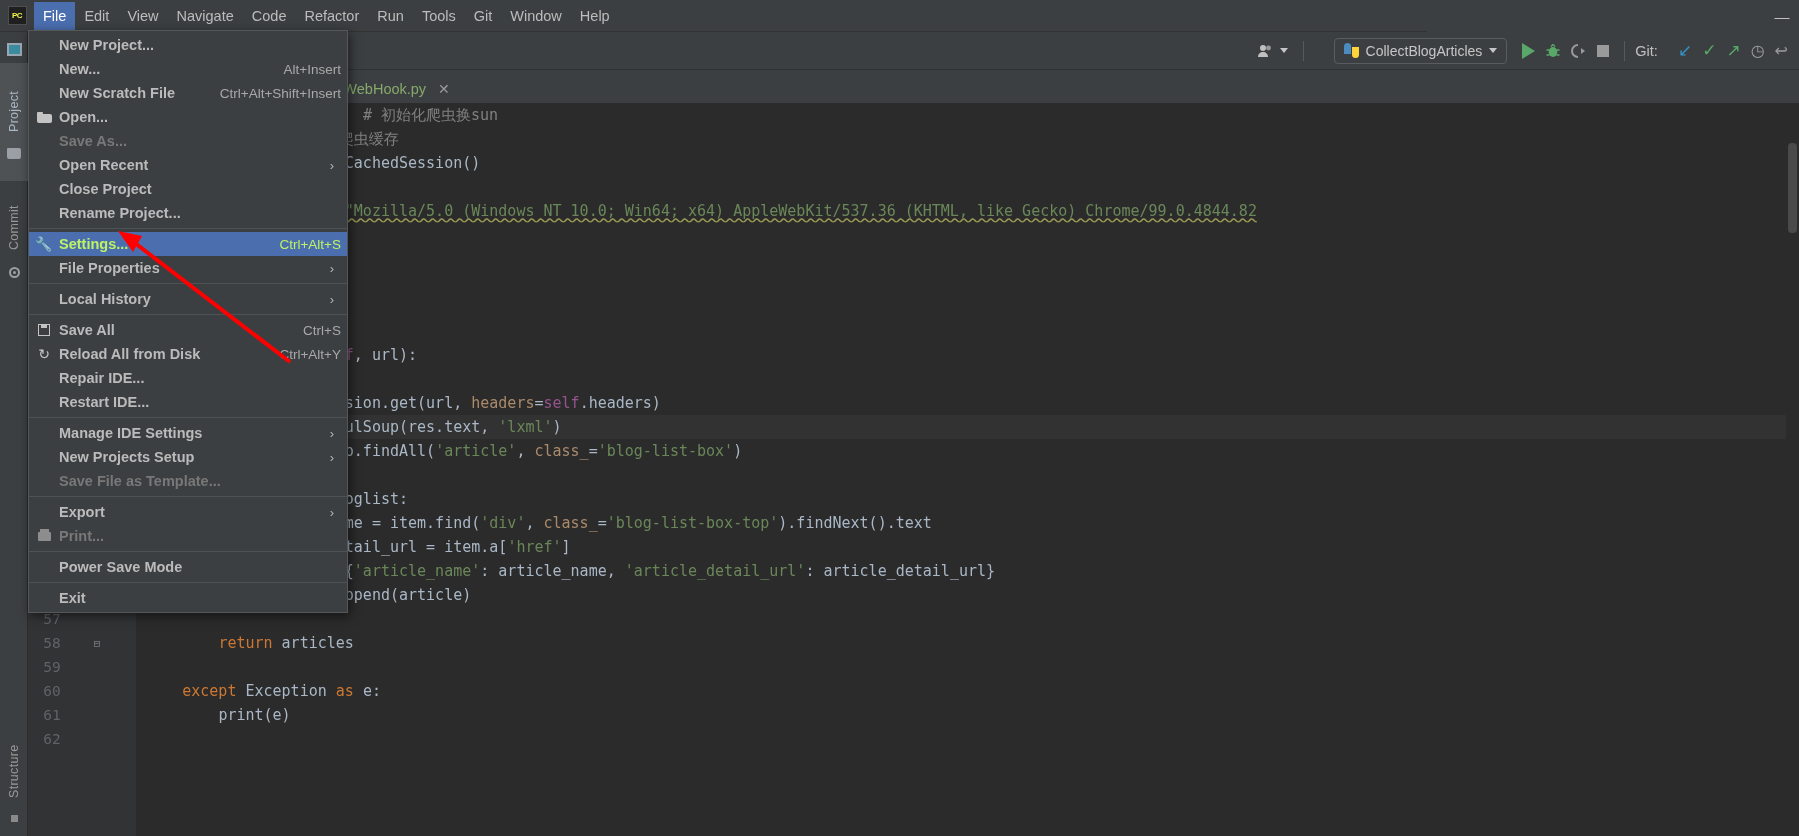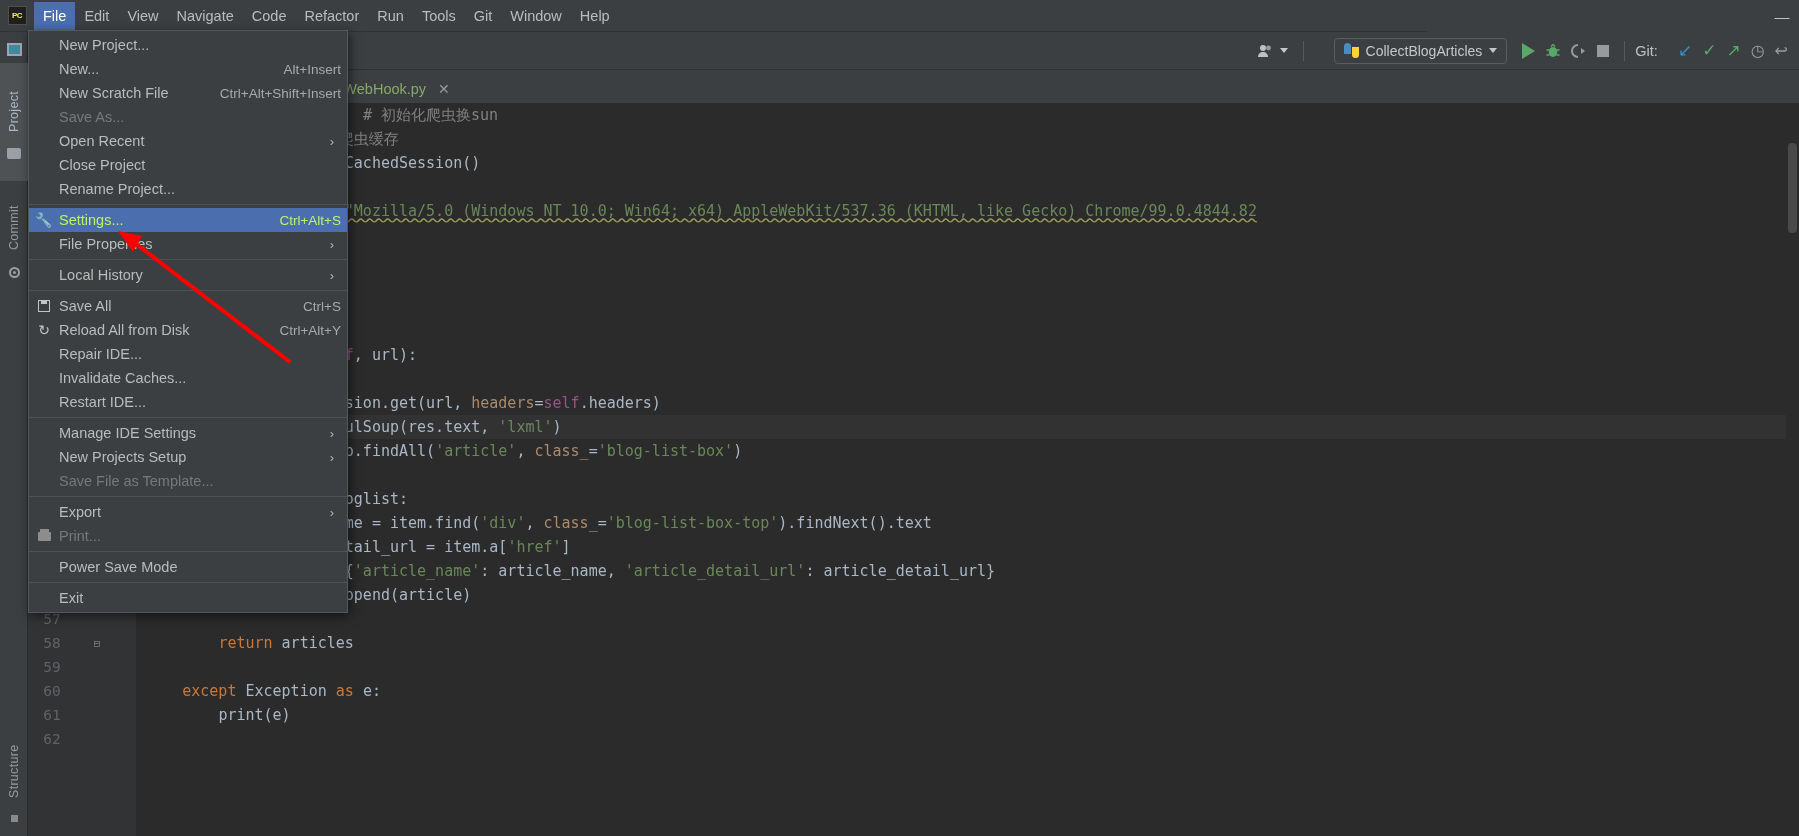--- a/index.html
+++ b/index.html
@@ -74,21 +74,21 @@
     position:absolute; left:28px; top:30px; width:320px;
     background:#3c3f41; border:1px solid #555759;
     box-shadow:2px 3px 10px rgba(0,0,0,0.55);
     z-index:60; padding:2px 0;
   }
   .mrow {
     display:flex; align-items:center; height:24px; position:relative;
     font-size:14.5px; color:#bbbbbb; padding:0 6px 0 0; cursor:default;
   }
   .mrow .m-ico { width:30px; min-width:30px; display:flex; align-items:center; justify-content:center; }
-  .mrow .m-lbl { flex:1; white-space:nowrap; }
+  .mrow .m-lbl { flex:1; white-space:nowrap;font-weight:bold; }
   .mrow .m-acc { color:#a8a8a8; font-size:13.5px; padding-left:18px; white-space:nowrap; }
   .mrow .m-arrow { width:18px; text-align:center; color:#b4b4b4; font-size:13px; }
   .mrow.disabled .m-lbl, .mrow.disabled .m-acc { color:#787878; }
   .mrow.selected { background:#4b6eaf; }
   .mrow.selected .m-lbl, .mrow.selected .m-acc { color:#bef264; }
   .msep { height:1px; background:#4f5254; margin:3px 0; }
 
   .ico-folder { width:15px; height:11px; position:relative; }
   .ico-folder:before{content:"";position:absolute;left:0;top:2px;width:15px;height:9px;background:#c4c4c4;border-radius:0 2px 2px 2px;}
   .ico-folder:after{content:"";position:absolute;left:0;top:0;width:6px;height:3px;background:#c4c4c4;border-radius:1px;}
@@ -429,20 +429,26 @@
     <div class="mrow">
       <div class="m-ico"></div>
       <div class="m-lbl">New...</div>
       <div class="m-acc">Alt+Insert</div>
     </div>
     <div class="mrow">
       <div class="m-ico"></div>
       <div class="m-lbl">New Scratch File</div>
       <div class="m-acc">Ctrl+Alt+Shift+Insert</div>
     </div>
+    <div class="mrow">
+      <div class="m-ico">
+        <span class="ico-folder"></span>
+      </div>
+      <div class="m-lbl">Open...</div>
+    </div>
     <div class="mrow disabled">
       <div class="m-ico"></div>
       <div class="m-lbl">Save As...</div>
     </div>
     <div class="mrow">
       <div class="m-ico"></div>
       <div class="m-lbl">Open Recent</div>
       <div class="m-arrow">›</div>
     </div>
     <div class="mrow">
@@ -483,24 +489,20 @@
     <div class="mrow">
       <div class="m-ico">
         <span class="ico-reload">↻</span>
       </div>
       <div class="m-lbl">Reload All from Disk</div>
       <div class="m-acc">Ctrl+Alt+Y</div>
     </div>
     <div class="mrow">
       <div class="m-ico"></div>
       <div class="m-lbl">Repair IDE...</div>
-    </div>
-    <div class="mrow">
-      <div class="m-ico"></div>
-      <div class="m-lbl">Invalidate Caches...</div>
     </div>
     <div class="mrow">
       <div class="m-ico"></div>
       <div class="m-lbl">Restart IDE...</div>
     </div>
     <div class="msep"></div>
     <div class="mrow">
       <div class="m-ico"></div>
       <div class="m-lbl">Manage IDE Settings</div>
       <div class="m-arrow">›</div>

